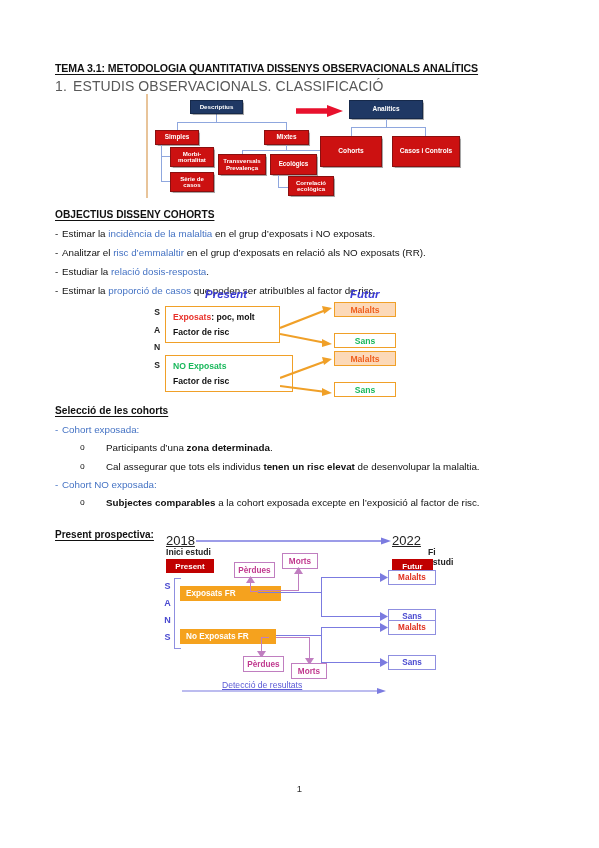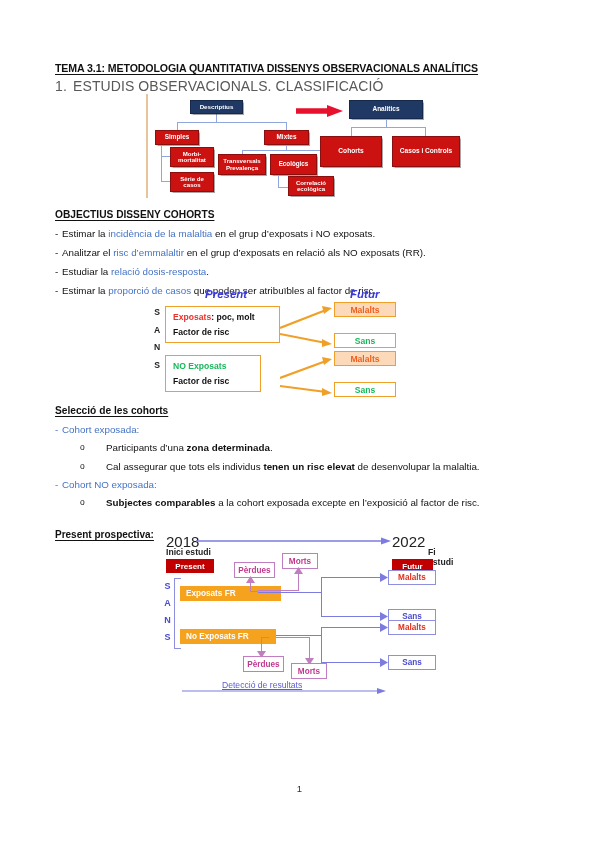--- a/index.html
+++ b/index.html
@@ -86,21 +86,21 @@
   .d2mal{background:#fcd9b8;color:#ef6020;}
   .d2sans{background:#ffffff;color:#19b85c;}
   .sansletters{
     position:absolute;left:0;top:18px;width:10px;
     font-size:8.6px;font-weight:bold;color:#222;line-height:17.5px;text-align:center;
   }
 
   
   #diag3{position:absolute;left:160px;top:530px;width:300px;height:170px;}
   .d3tl{position:absolute;font-size:8.6px;font-weight:bold;color:#222;}
-  .d3year{position:absolute;font-size:15px;color:#222;}
+  .d3year{position:absolute;font-size:13px;color:#222;text-decoration:underline;}
   .d3red{
     position:absolute;box-sizing:border-box;background:#c00000;
     color:#fff;font-size:8px;font-weight:bold;
     display:flex;align-items:center;justify-content:center;
   }
   .d3orange{
     position:absolute;box-sizing:border-box;background:#f5a21e;
     color:#fff;font-size:8.2px;font-weight:bold;
     display:flex;align-items:center;padding-left:6px;
   }
@@ -219,21 +219,21 @@
     <div class="d2title" style="left:53px;top:2px;">Present</div>
     <div class="d2title" style="left:198px;top:2px;">Futur</div>
 
     <div class="sansletters">S<br>A<br>N<br>S</div>
 
     <div class="d2box" style="left:13px;top:20px;width:115px;height:37px;">
       <span class="d2line1"><span style="color:#e8312a;">Exposats</span><span style="color:#111;">: poc, molt</span></span>
       <span class="d2line2">Factor de risc</span>
     </div>
 
-    <div class="d2box" style="left:13px;top:69px;width:96px;height:37px;">
+    <div class="d2box" style="left:13px;top:69px;width:128px;height:37px;">
       <span class="d2line1"><span style="color:#19b85c;">NO Exposats</span></span>
       <span class="d2line2">Factor de risc</span>
     </div>
 
     <svg style="position:absolute;left:128px;top:16px;width:60px;height:94px;" viewBox="0 0 60 94">
       <path d="M0,26 L46,8" stroke="#f0a028" stroke-width="2.2" fill="none"></path>
       <polygon points="52,6 42,4 44,12" fill="#f0a028"></polygon>
       <path d="M0,32 L46,41" stroke="#f0a028" stroke-width="2.2" fill="none"></path>
       <polygon points="52,42 42,37 42,45" fill="#f0a028"></polygon>
       <path d="M0,76 L46,59" stroke="#f0a028" stroke-width="2.2" fill="none"></path>

